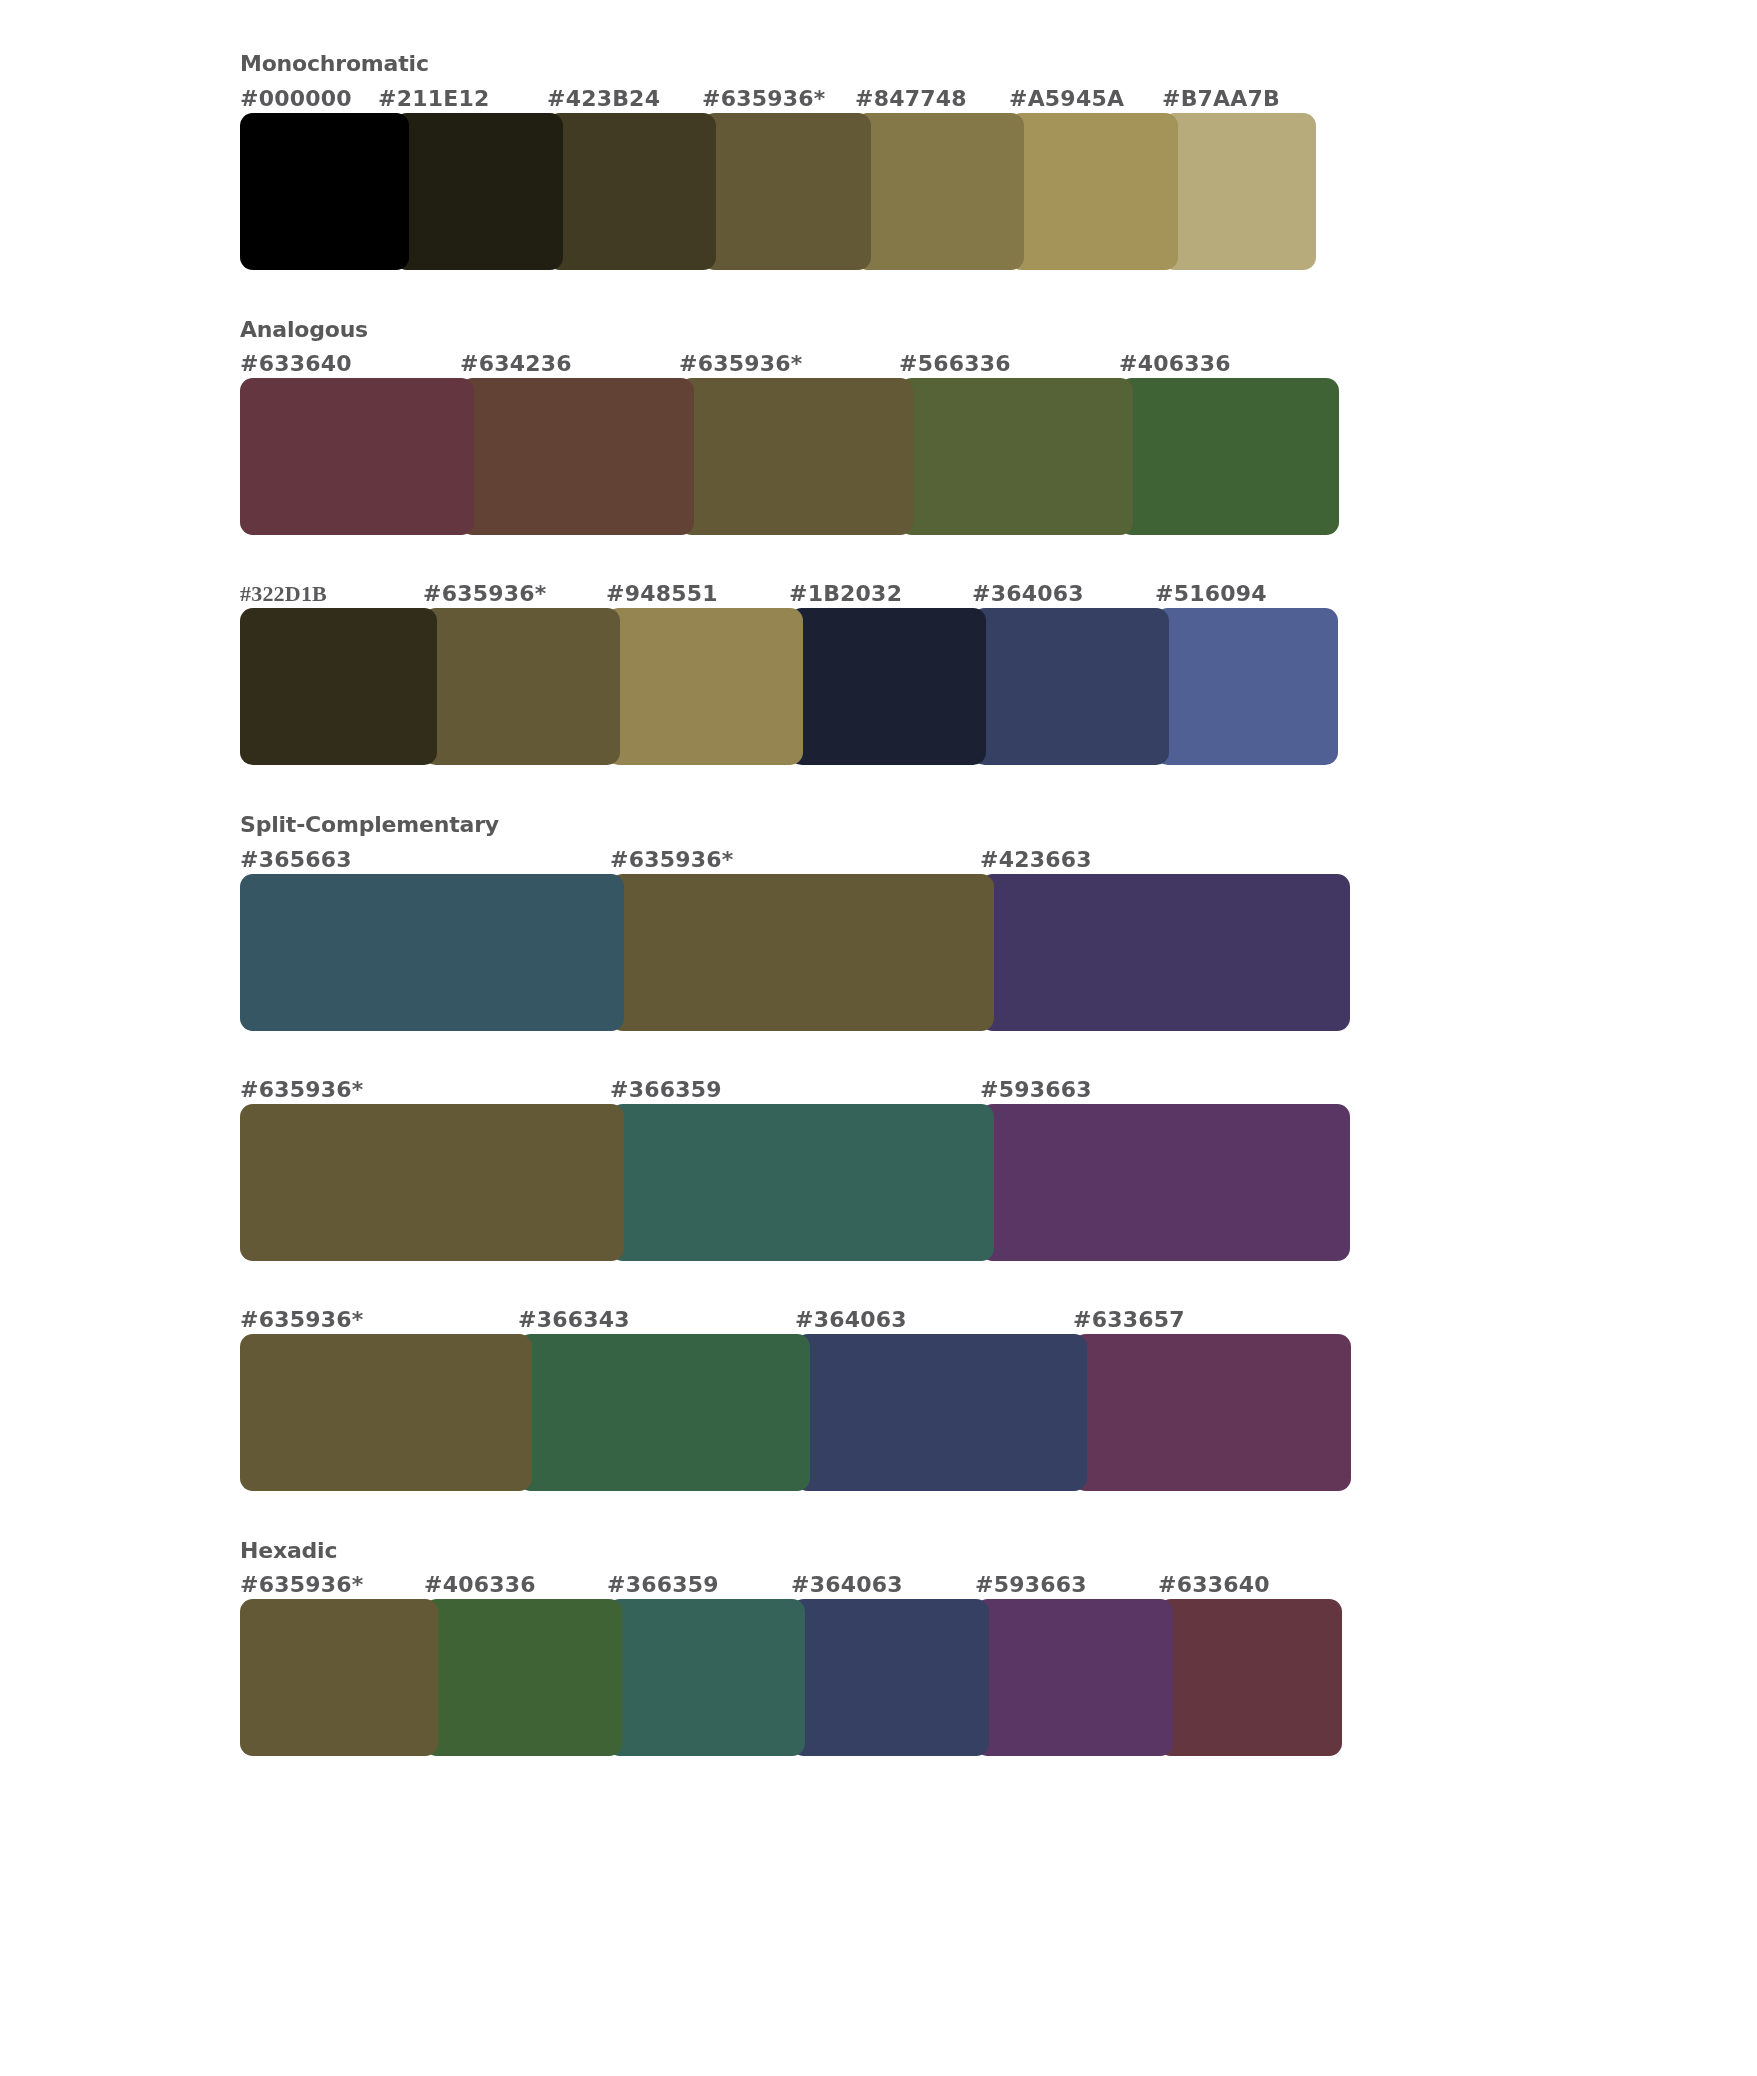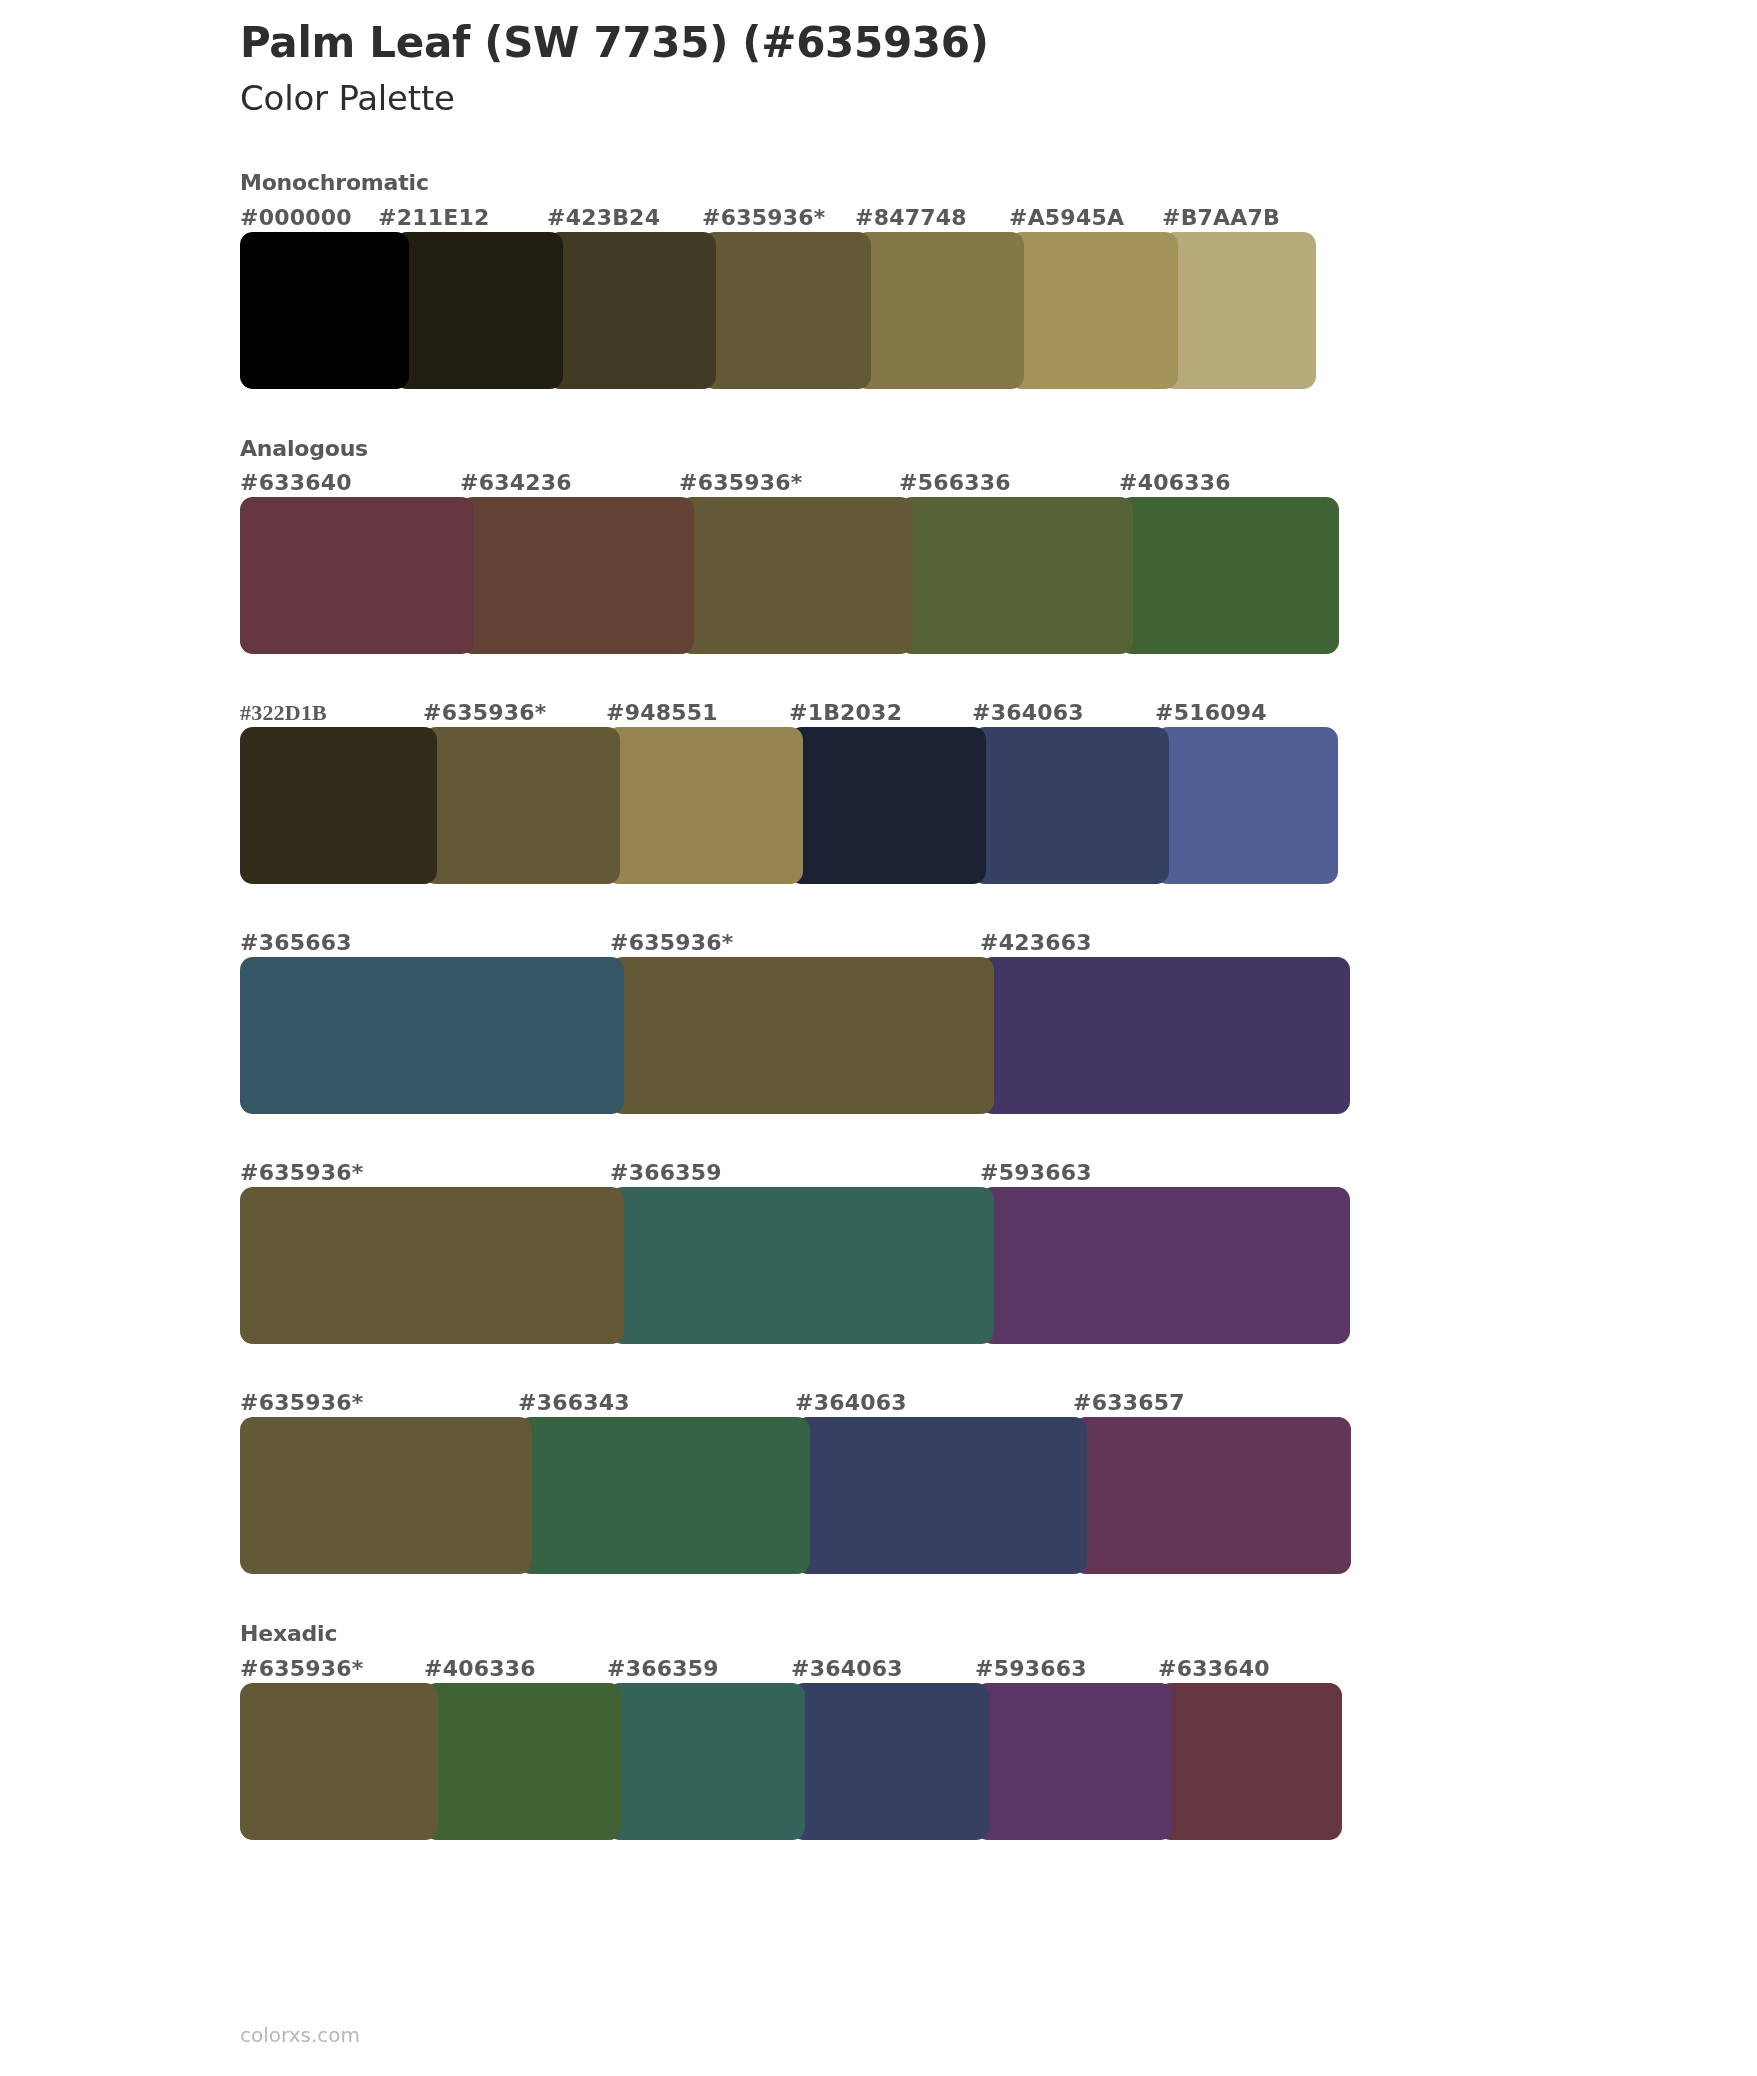--- a/index.html
+++ b/index.html
@@ -97,24 +97,20 @@
   }
 
   
   .section + .section { margin-top: 46px; }
 </style>
 </head>
 <body>
 
 <div class="page">
 
-  <div class="header">
-    <h1 class="title">Palm Leaf (SW 7735) (#635936)</h1>
-    <h2 class="subtitle">Color Palette</h2>
-  </div>
 
   <div class="sections" id="sections-root">
       <div class="section">
         <div class="section-heading">Monochromatic</div>
         <div class="labels">
           <div class="swatch-label" style="left: 0px;">#000000</div>
           <div class="swatch-label" style="left: 138px;">#211E12</div>
           <div class="swatch-label" style="left: 307px;">#423B24</div>
           <div class="swatch-label" style="left: 462px;">#635936*</div>
           <div class="swatch-label" style="left: 615px;">#847748</div>
@@ -160,20 +156,21 @@
         <div class="strip">
           <div class="swatch" title="#322D1B" style="left: 0px; width: 197px; z-index: 6; background: rgb(50, 45, 27);"></div>
           <div class="swatch" title="#635936*" style="left: 183px; width: 197px; z-index: 5; background: rgb(99, 89, 54);"></div>
           <div class="swatch" title="#948551" style="left: 366px; width: 197px; z-index: 4; background: rgb(148, 133, 81);"></div>
           <div class="swatch" title="#1B2032" style="left: 549px; width: 197px; z-index: 3; background: rgb(27, 32, 50);"></div>
           <div class="swatch" title="#364063" style="left: 732px; width: 197px; z-index: 2; background: rgb(54, 64, 99);"></div>
           <div class="swatch" title="#516094" style="left: 915px; width: 183px; z-index: 1; background: rgb(81, 96, 148);"></div>
         </div>
       </div>
       <div class="section">
+        <div class="section-heading">Split-Complementary</div>
         <div class="labels">
           <div class="swatch-label" style="left: 0px;">#365663</div>
           <div class="swatch-label" style="left: 370px;">#635936*</div>
           <div class="swatch-label" style="left: 740px;">#423663</div>
         </div>
         <div class="strip">
           <div class="swatch" title="#365663" style="left: 0px; width: 384px; z-index: 3; background: rgb(54, 86, 99);"></div>
           <div class="swatch" title="#635936*" style="left: 370px; width: 384px; z-index: 2; background: rgb(99, 89, 54);"></div>
           <div class="swatch" title="#423663" style="left: 740px; width: 370px; z-index: 1; background: rgb(66, 54, 99);"></div>
         </div>

